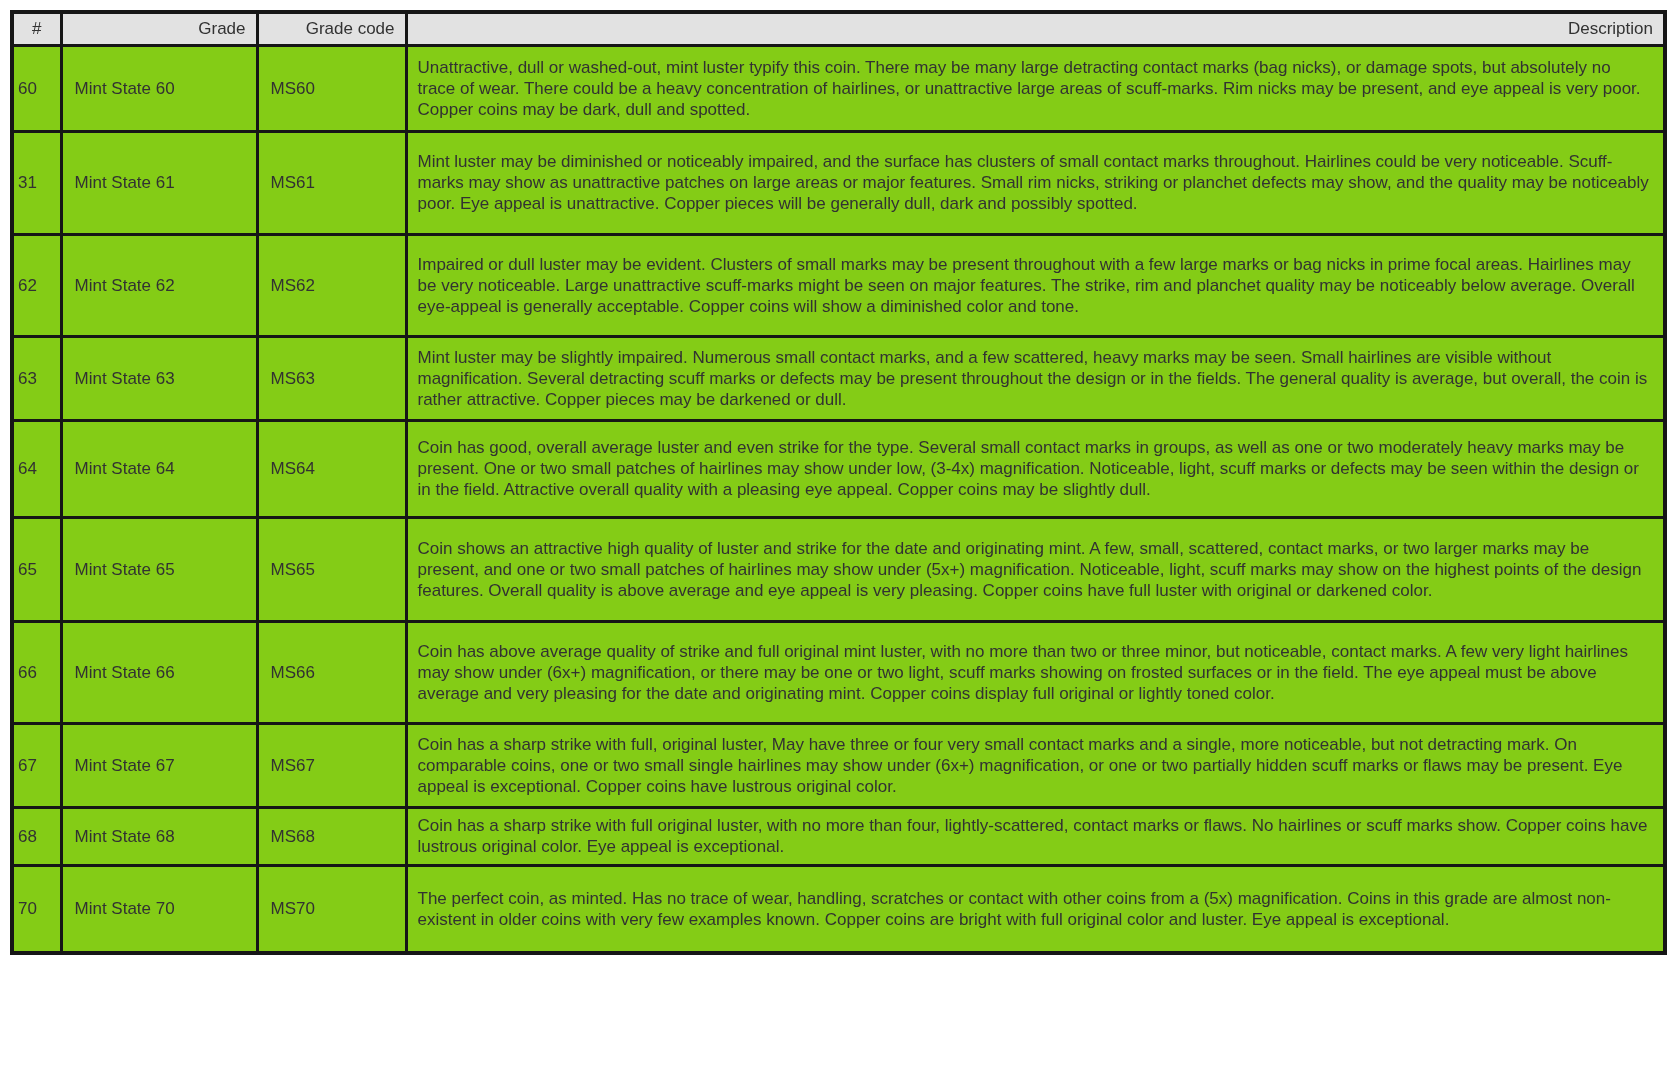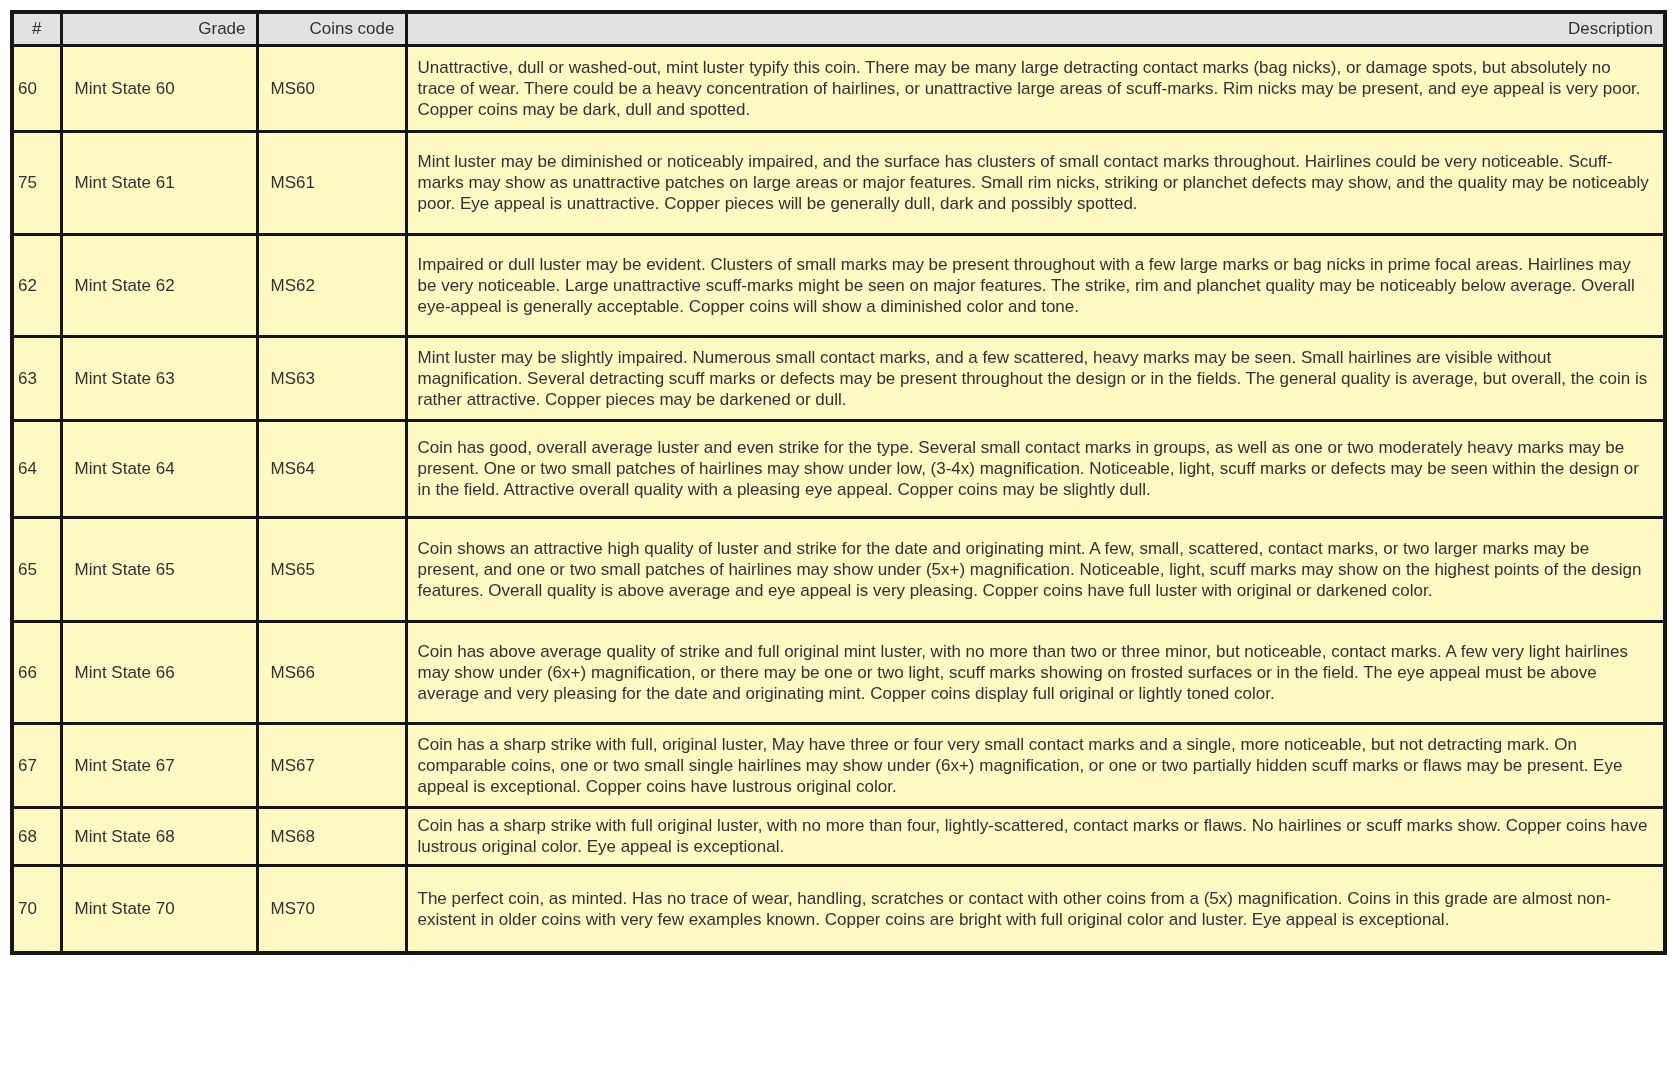--- a/index.html
+++ b/index.html
@@ -19,21 +19,21 @@
     border-collapse: collapse;
     table-layout: fixed;
     background: #f5f5f5;
   }
   table.grade-table th,
   table.grade-table td {
     border: 3px solid #161616;
     font-size: 17px;
     line-height: 21px;
     vertical-align: middle;
-    background: #fef9c3;
+    background: #84cc16;
     overflow: hidden;
   }
   table.grade-table thead th {
     background: #e2e2e2;
     font-weight: normal;
     text-align: right;
     height: 33px;
     padding: 2px 10px;
   }
   table.grade-table thead th.col-num { text-align: center; padding: 2px 4px; }
@@ -64,33 +64,33 @@
     <colgroup>
       <col class="c-num">
         <col class="c-grade">
         <col class="c-code">
         <col class="c-desc">
     </colgroup>
     <thead>
       <tr>
         <th class="col-num">#</th>
         <th>Grade</th>
-        <th>Coins code</th>
+        <th>Grade code</th>
         <th>Description</th>
       </tr>
     </thead>
     <tbody>
       <tr style="height:86px;">
         <td class="cell-num">60</td>
         <td class="cell-grade">Mint State 60</td>
         <td class="cell-code">MS60</td>
         <td class="cell-desc">Unattractive, dull or washed-out, mint luster typify this coin. There may be many large detracting contact marks (bag nicks), or damage spots, but absolutely no trace of wear. There could be a heavy concentration of hairlines, or unattractive large areas of scuff-marks. Rim nicks may be present, and eye appeal is very poor. Copper coins may be dark, dull and spotted.</td>
       </tr>
       <tr style="height:103px;">
-        <td class="cell-num">75</td>
+        <td class="cell-num">31</td>
         <td class="cell-grade">Mint State 61</td>
         <td class="cell-code">MS61</td>
         <td class="cell-desc">Mint luster may be diminished or noticeably impaired, and the surface has clusters of small contact marks throughout. Hairlines could be very noticeable. Scuff-marks may show as unattractive patches on large areas or major features. Small rim nicks, striking or planchet defects may show, and the quality may be noticeably poor. Eye appeal is unattractive. Copper pieces will be generally dull, dark and possibly spotted.</td>
       </tr>
       <tr style="height:102px;">
         <td class="cell-num">62</td>
         <td class="cell-grade">Mint State 62</td>
         <td class="cell-code">MS62</td>
         <td class="cell-desc">Impaired or dull luster may be evident. Clusters of small marks may be present throughout with a few large marks or bag nicks in prime focal areas. Hairlines may be very noticeable. Large unattractive scuff-marks might be seen on major features. The strike, rim and planchet quality may be noticeably below average. Overall eye-appeal is generally acceptable. Copper coins will show a diminished color and tone.</td>
       </tr>

